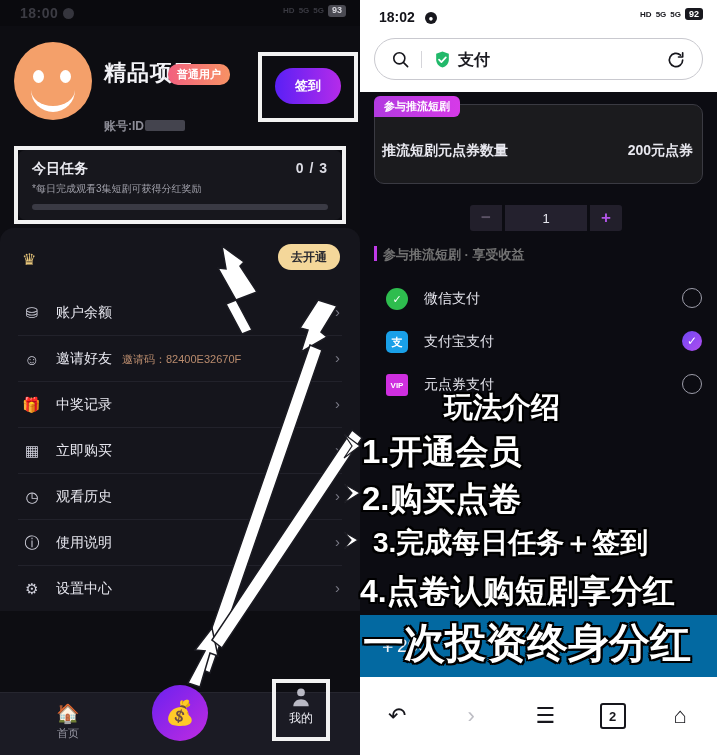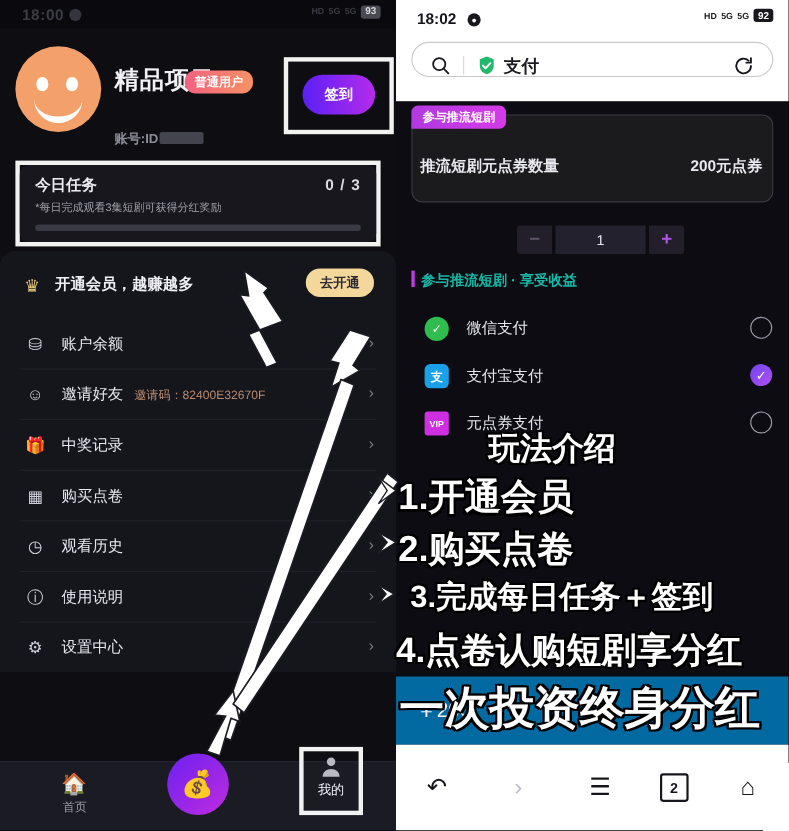--- a/index.html
+++ b/index.html
@@ -61,39 +61,39 @@
   .mine-lbl{font-size:12px;color:#eeeef4;margin-top:2px;}
 
   
   .right{position:absolute;left:360px;top:0;width:357px;height:755px;background:#0c0c12;overflow:hidden;}
   .r-topwhite{position:absolute;left:0;top:0;width:357px;height:92px;background:#fff;}
   .r-time{position:absolute;left:19px;top:9px;font-size:14px;font-weight:600;color:#14141a;}
   .r-time-dot{position:absolute;left:65px;top:12px;width:12px;height:12px;border-radius:50%;background:#17171d;color:#fff;font-size:8px;display:flex;align-items:center;justify-content:center;}
   .r-sb-right{position:absolute;right:14px;top:8px;display:flex;align-items:center;gap:4px;}
   .r-mini{font-size:8px;color:#18181e;font-weight:700;}
   .r-batt{background:#18181e;color:#fff;font-size:9px;font-weight:700;border-radius:3px;padding:1px 4px;}
-  .searchbar{position:absolute;left:14px;top:38px;width:329px;height:32px;border:1px solid #c9c9cf;border-radius:21px;box-sizing:border-box;background:#fff;}
+  .searchbar{position:absolute;left:14px;top:38px;width:329px;height:42px;border:1px solid #c9c9cf;border-radius:21px;box-sizing:border-box;background:#fff;}
   .sb-mag{position:absolute;left:16px;top:11px;width:19px;height:19px;}
   .sb-div{position:absolute;left:46px;top:12px;width:1px;height:17px;background:#d5d5da;}
   .sb-shield{position:absolute;left:58px;top:11px;width:19px;height:19px;}
   .sb-text{position:absolute;left:83px;top:11px;font-size:16px;font-weight:600;color:#1a1a20;}
   .sb-refresh{position:absolute;right:16px;top:11px;width:20px;height:20px;}
 
   .r-card{position:absolute;left:14px;top:104px;width:329px;height:80px;background:#1b1b1e;border:1px solid #3a3a42;border-radius:10px;box-sizing:border-box;}
   .r-tag{position:absolute;left:14px;top:96px;background:linear-gradient(90deg,#b23ae0,#d63ae8);color:#fff;font-size:11px;font-weight:700;padding:3px 10px;border-radius:6px 6px 6px 0;}
   .r-card-lbl{position:absolute;left:22px;top:142px;font-size:14px;color:#e8e8ef;font-weight:600;}
   .r-card-val{position:absolute;right:24px;top:142px;font-size:14px;color:#e8e8ef;font-weight:600;}
 
   .stepper{position:absolute;left:110px;top:205px;width:152px;height:26px;display:flex;}
   .st-btn{width:32px;height:26px;background:#221f2b;display:flex;align-items:center;justify-content:center;font-size:17px;font-weight:700;}
   .st-minus{color:#5c5366;border-radius:3px 0 0 3px;}
   .st-plus{color:#b255e8;border-radius:0 3px 3px 0;}
   .st-val{flex:1;background:#24212e;margin:0 3px;display:flex;align-items:center;justify-content:center;font-size:13px;color:#e6e6ee;}
 
-  .sec-title{position:absolute;left:14px;top:246px;font-size:13px;font-weight:700;color:#14b8a6;padding-left:9px;}
+  .sec-title{position:absolute;left:14px;top:246px;font-size:13px;font-weight:700;color:#737373;padding-left:9px;}
   .sec-bar{position:absolute;left:14px;top:246px;width:3px;height:15px;background:#c03ae8;}
 
   .pay-row{position:absolute;left:26px;width:318px;height:34px;}
   .pay-ico{position:absolute;left:0;top:6px;width:22px;height:22px;border-radius:5px;display:flex;align-items:center;justify-content:center;font-size:11px;color:#fff;font-weight:700;}
   .pay-lbl{position:absolute;left:38px;top:8px;font-size:14px;color:#e4e4ec;}
   .pay-radio{position:absolute;right:2px;top:6px;width:20px;height:20px;border-radius:50%;border:1.5px solid #9d9daa;box-sizing:border-box;}
   .pay-radio.on{border:none;background:linear-gradient(135deg,#6f46f2,#b14ef0);display:flex;align-items:center;justify-content:center;color:#fff;font-size:12px;font-weight:700;}
 
   .r-buybar{position:absolute;left:0;bottom:78px;width:357px;height:62px;background:#0369a1;}
   .buy-price{position:absolute;left:18px;top:18px;font-size:19px;color:#f2f2f7;}
@@ -153,21 +153,20 @@
     <div class="hl-box task-hl"></div>
     <div class="task-card">
       <div class="task-title">今日任务</div>
       <div class="task-count">0 / 3</div>
       <div class="task-sub">*每日完成观看3集短剧可获得分红奖励</div>
       <div class="task-bar"></div>
     </div>
 
     <div class="l-vip">
       <div class="vip-crown">♛</div>
-      <div class="vip-text">开通会员，越赚越多</div>
       <div class="vip-btn">去开通</div>
     </div>
 
     <div class="l-menu">
       <div class="m-row">
         <span class="m-ico">⛁</span>
         <span class="m-lbl">账户余额</span>
         <span class="m-arrow">›</span>
       </div>
       <div class="m-row">
@@ -176,21 +175,21 @@
         <span class="m-extra">邀请码：82400E32670F</span>
         <span class="m-arrow">›</span>
       </div>
       <div class="m-row">
         <span class="m-ico">🎁</span>
         <span class="m-lbl">中奖记录</span>
         <span class="m-arrow">›</span>
       </div>
       <div class="m-row">
         <span class="m-ico">▦</span>
-        <span class="m-lbl">购买点卷</span>
+        <span class="m-lbl">立即购买</span>
         <span class="m-arrow">›</span>
       </div>
       <div class="m-row">
         <span class="m-ico">◷</span>
         <span class="m-lbl">观看历史</span>
         <span class="m-arrow">›</span>
       </div>
       <div class="m-row">
         <span class="m-ico">ⓘ</span>
         <span class="m-lbl">使用说明</span>

